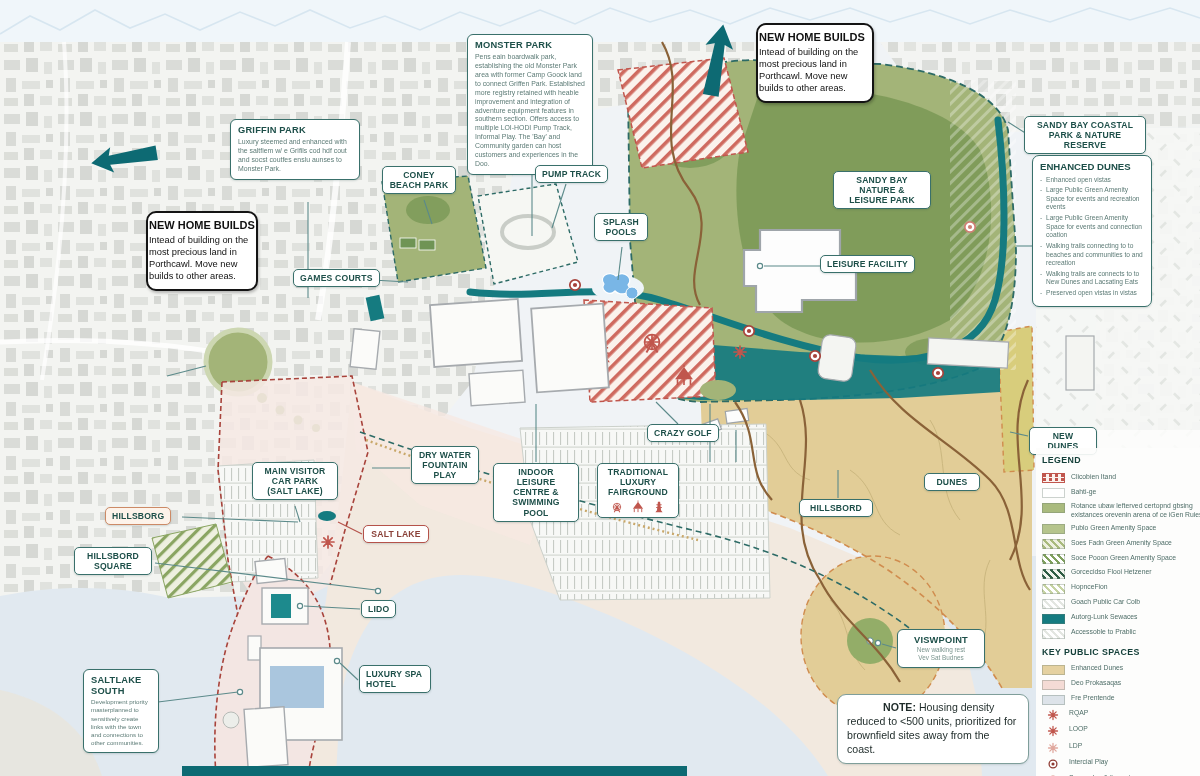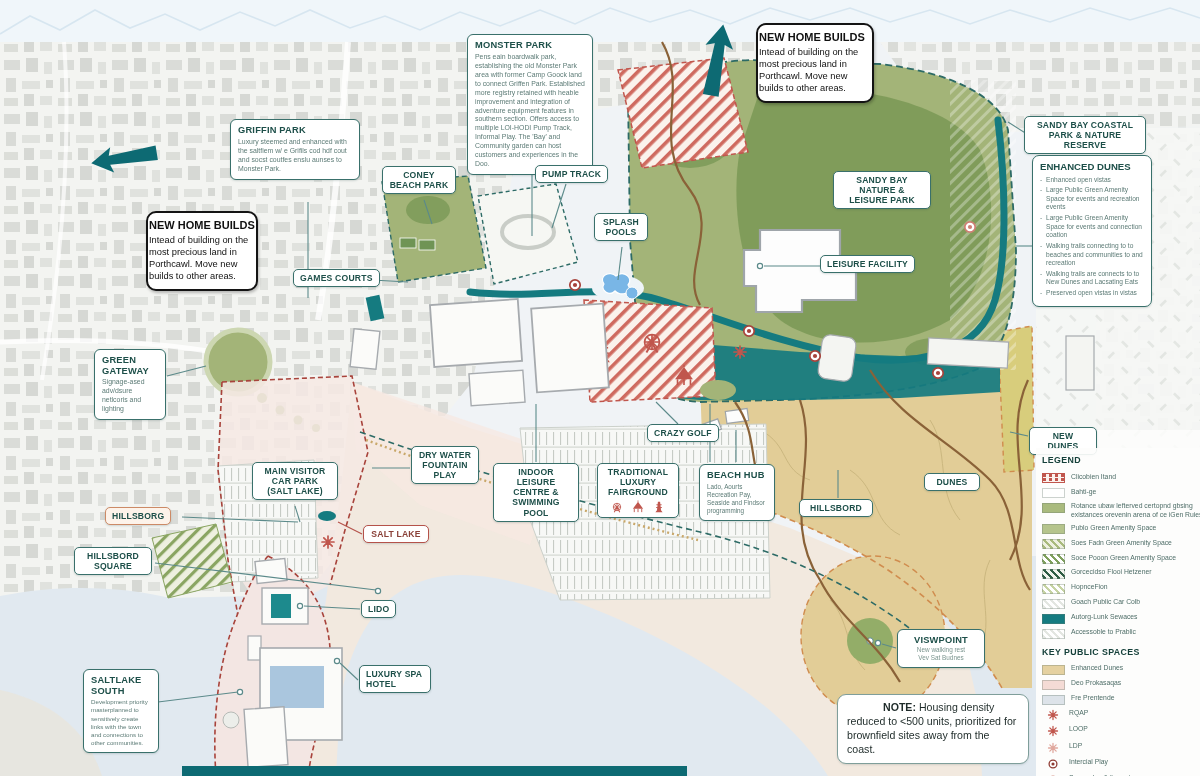--- a/index.html
+++ b/index.html
@@ -371,24 +371,20 @@
   <ul>
     <li>Enhanced open vistas</li>
     <li>Large Public Green Amenity Space for events and recreation events</li>
     <li>Large Public Green Amenity Space for events and connection coation</li>
     <li>Walking trails connecting to to beaches and communities to and recreation</li>
     <li>Walking trails are connects to to New Dunes and Lacsating Eats</li>
     <li>Preserved open vistas in vistas</li>
   </ul>
 </div>
 
-<div class="card" style="left:94px;top:349px;width:56px;">
-  <div class="t">GREEN GATEWAY</div>
-  <div class="b">Signage-ased adv/dsure netlcoris and lighting</div>
-</div>
 
 <div class="tag" style="left:252px;top:462px;width:72px;">MAIN VISITOR CAR PARK (SALT LAKE)</div>
 <div class="tag peach" style="left:105px;top:507px;">HILLSBORG</div>
 <div class="tag" style="left:74px;top:547px;width:64px;">HILLSBORD SQUARE</div>
 <div class="tag red" style="left:363px;top:525px;width:52px;">SALT LAKE</div>
 <div class="tag" style="left:361px;top:600px;">LIDO</div>
 <div class="tag" style="left:359px;top:665px;width:58px;text-align:left;">LUXURY SPA HOTEL</div>
 
 <div class="card" style="left:83px;top:669px;width:60px;">
   <div class="t">SALTLAKE SOUTH</div>
@@ -408,24 +404,20 @@
           <use href="#g-tent"></use>
         </svg>
     <svg viewBox="-9 -9 18 18">
           <use href="#g-tower"></use>
         </svg>
   </span>
 </div>
 
 <div class="tag" style="left:647px;top:424px;">CRAZY GOLF</div>
 
-<div class="card" style="left:699px;top:464px;width:60px;">
-  <div class="t">BEACH HUB</div>
-  <div class="b" style="font-size:6.3px;">Lado, Aourts Recreation Pay, Seaside and Findsor programming</div>
-</div>
 
 <div class="tag" style="left:799px;top:499px;width:60px;">HILLSBORD</div>
 <div class="tag" style="left:924px;top:473px;width:42px;">DUNES</div>
 <div class="tag" style="left:1029px;top:427px;width:54px;">NEW DUNES</div>
 
 <div class="card" style="left:897px;top:629px;width:72px;text-align:center;">
   <div class="t">VISWPOINT</div>
   <div class="vp-line">New walking rest</div>
   <div class="vp-line">Vev Sat Budnes</div>
 </div>

